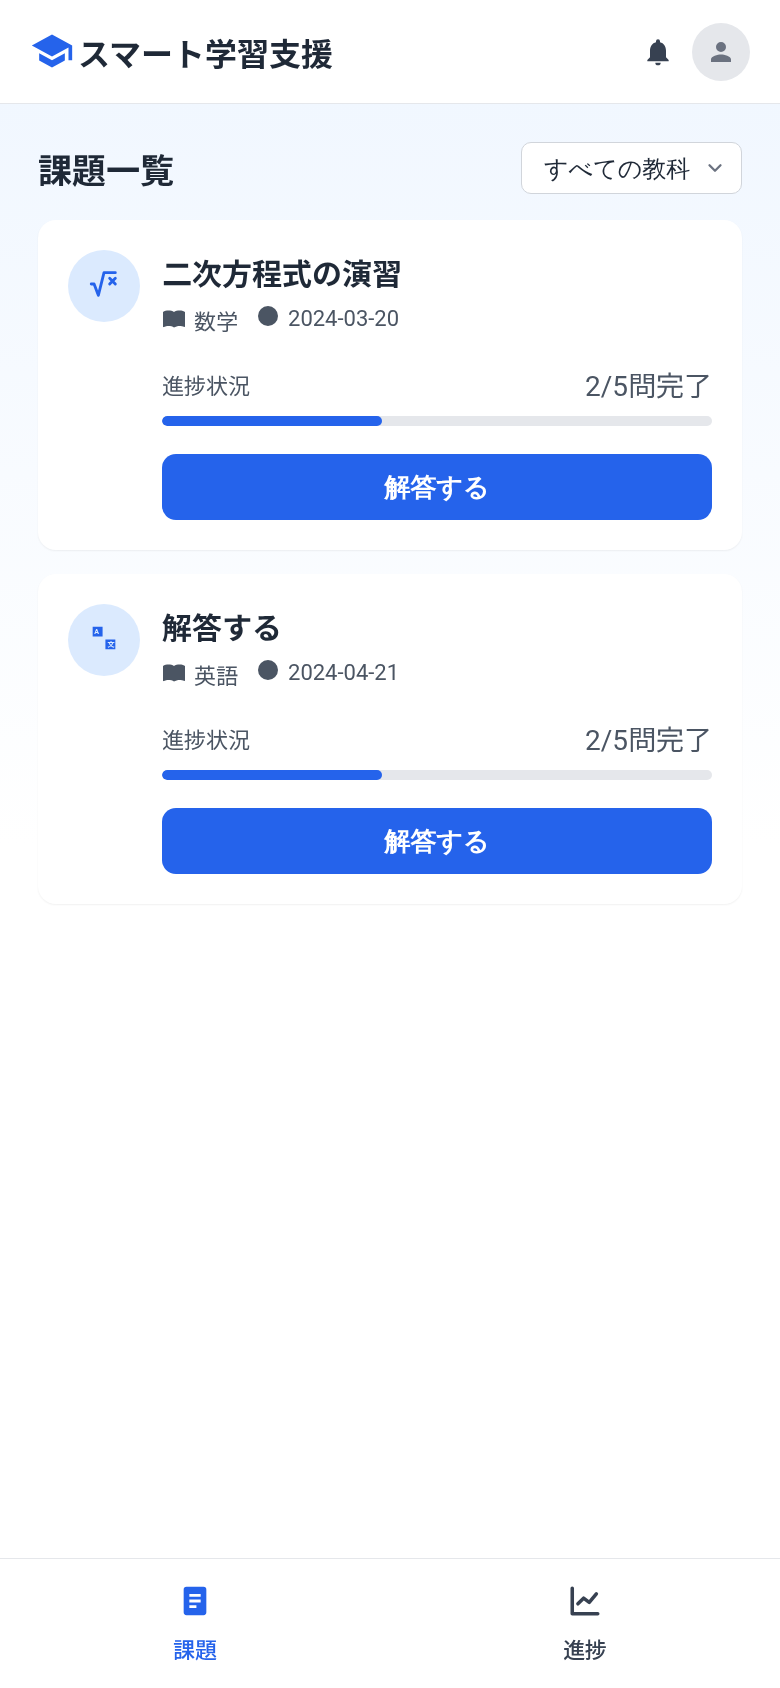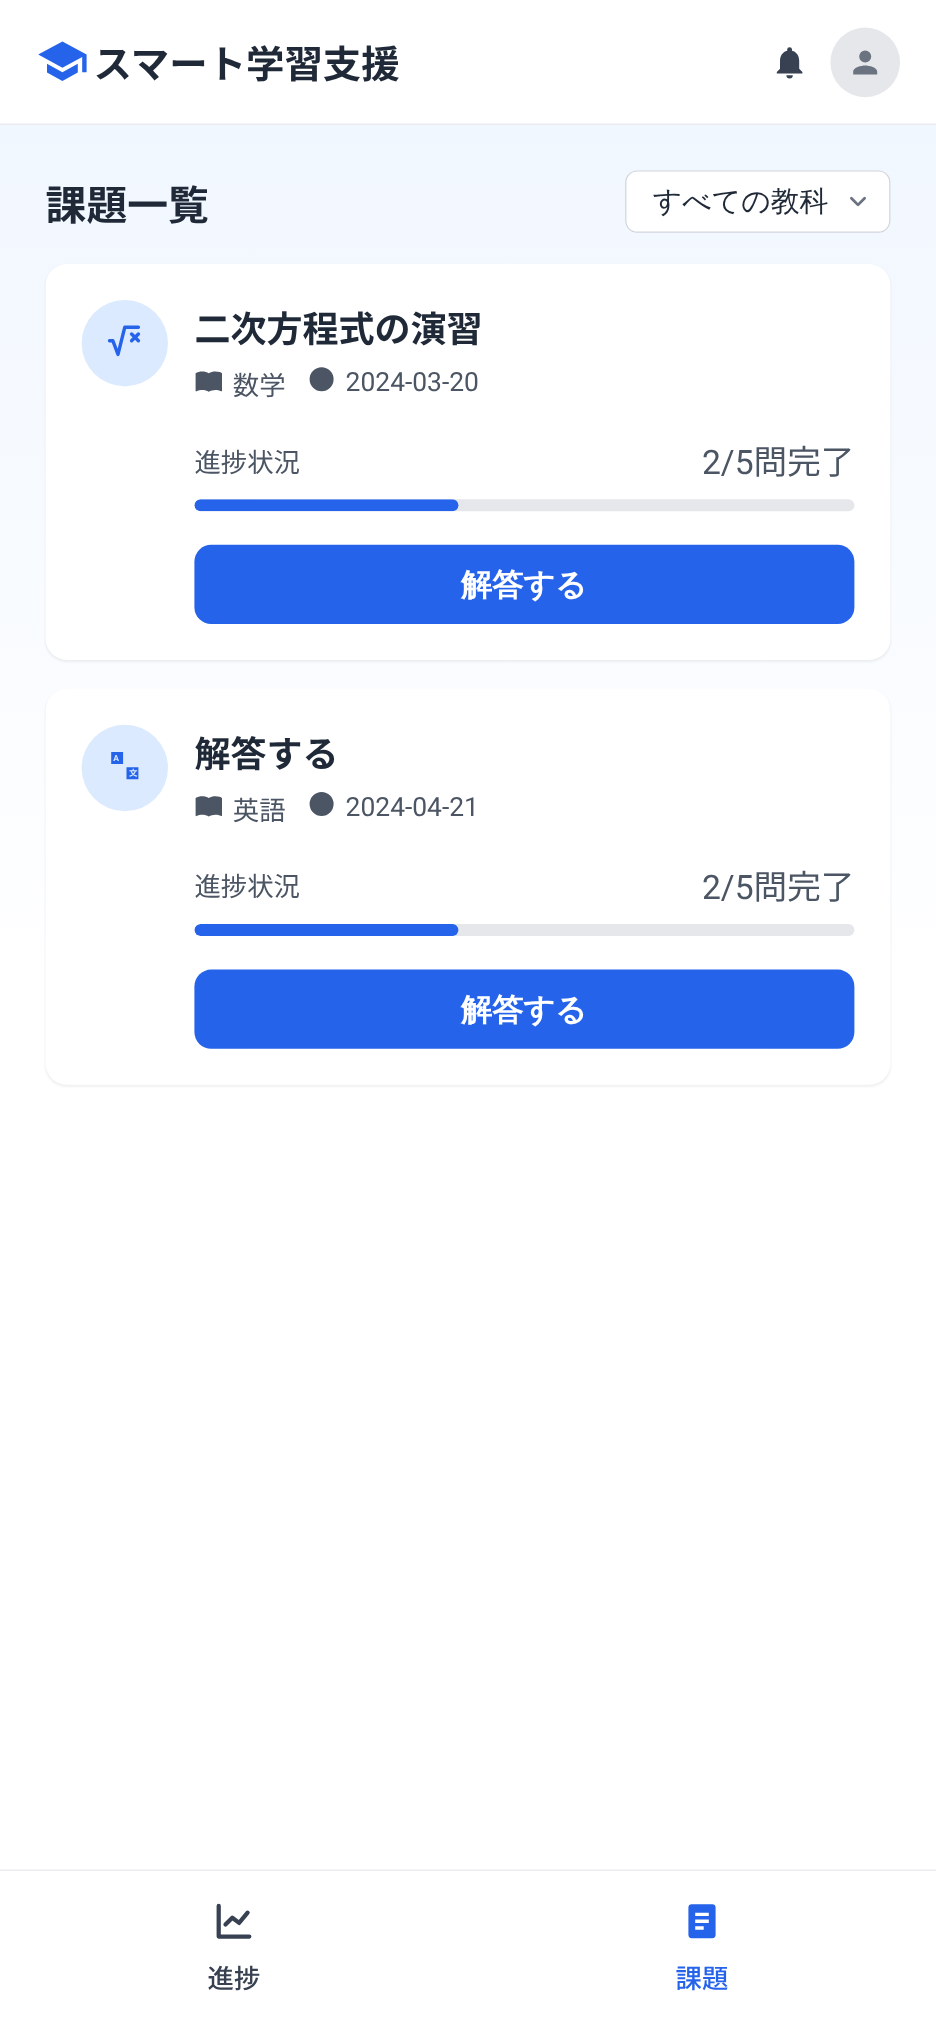--- a/index.html
+++ b/index.html
@@ -361,30 +361,30 @@
       <div class="progress-bar">
         <div class="progress-fill"></div>
       </div>
       <button class="answer-button">解答する</button>
     </div>
   </div>
 
 </div>
 
 <div class="bottom-nav">
+  <div class="nav-item active">
+    <span>
+      <svg viewBox="0 0 24 24" fill="currentColor">
+          <path d="M6 2a2 2 0 0 0-2 2v16a2 2 0 0 0 2 2h12a2 2 0 0 0 2-2V4a2 2 0 0 0-2-2H6zm2 5h8v2H8V7zm0 4h8v2H8v-2zm0 4h5v2H8v-2z"></path>
+        </svg>
+    </span>
+    <span class="nav-label">課題</span>
+  </div>
   <div class="nav-item">
     <span>
       <svg viewBox="0 0 24 24" fill="none" stroke="currentColor" stroke-width="2.5" stroke-linecap="round" stroke-linejoin="round">
           <path d="M3 3v18h18"></path>
           <path d="M7 14l4-4 4 3 5-6"></path>
         </svg>
     </span>
     <span class="nav-label">進捗</span>
   </div>
-  <div class="nav-item active">
-    <span>
-      <svg viewBox="0 0 24 24" fill="currentColor">
-          <path d="M6 2a2 2 0 0 0-2 2v16a2 2 0 0 0 2 2h12a2 2 0 0 0 2-2V4a2 2 0 0 0-2-2H6zm2 5h8v2H8V7zm0 4h8v2H8v-2zm0 4h5v2H8v-2z"></path>
-        </svg>
-    </span>
-    <span class="nav-label">課題</span>
-  </div>
 </div>
 
 </body></html>

